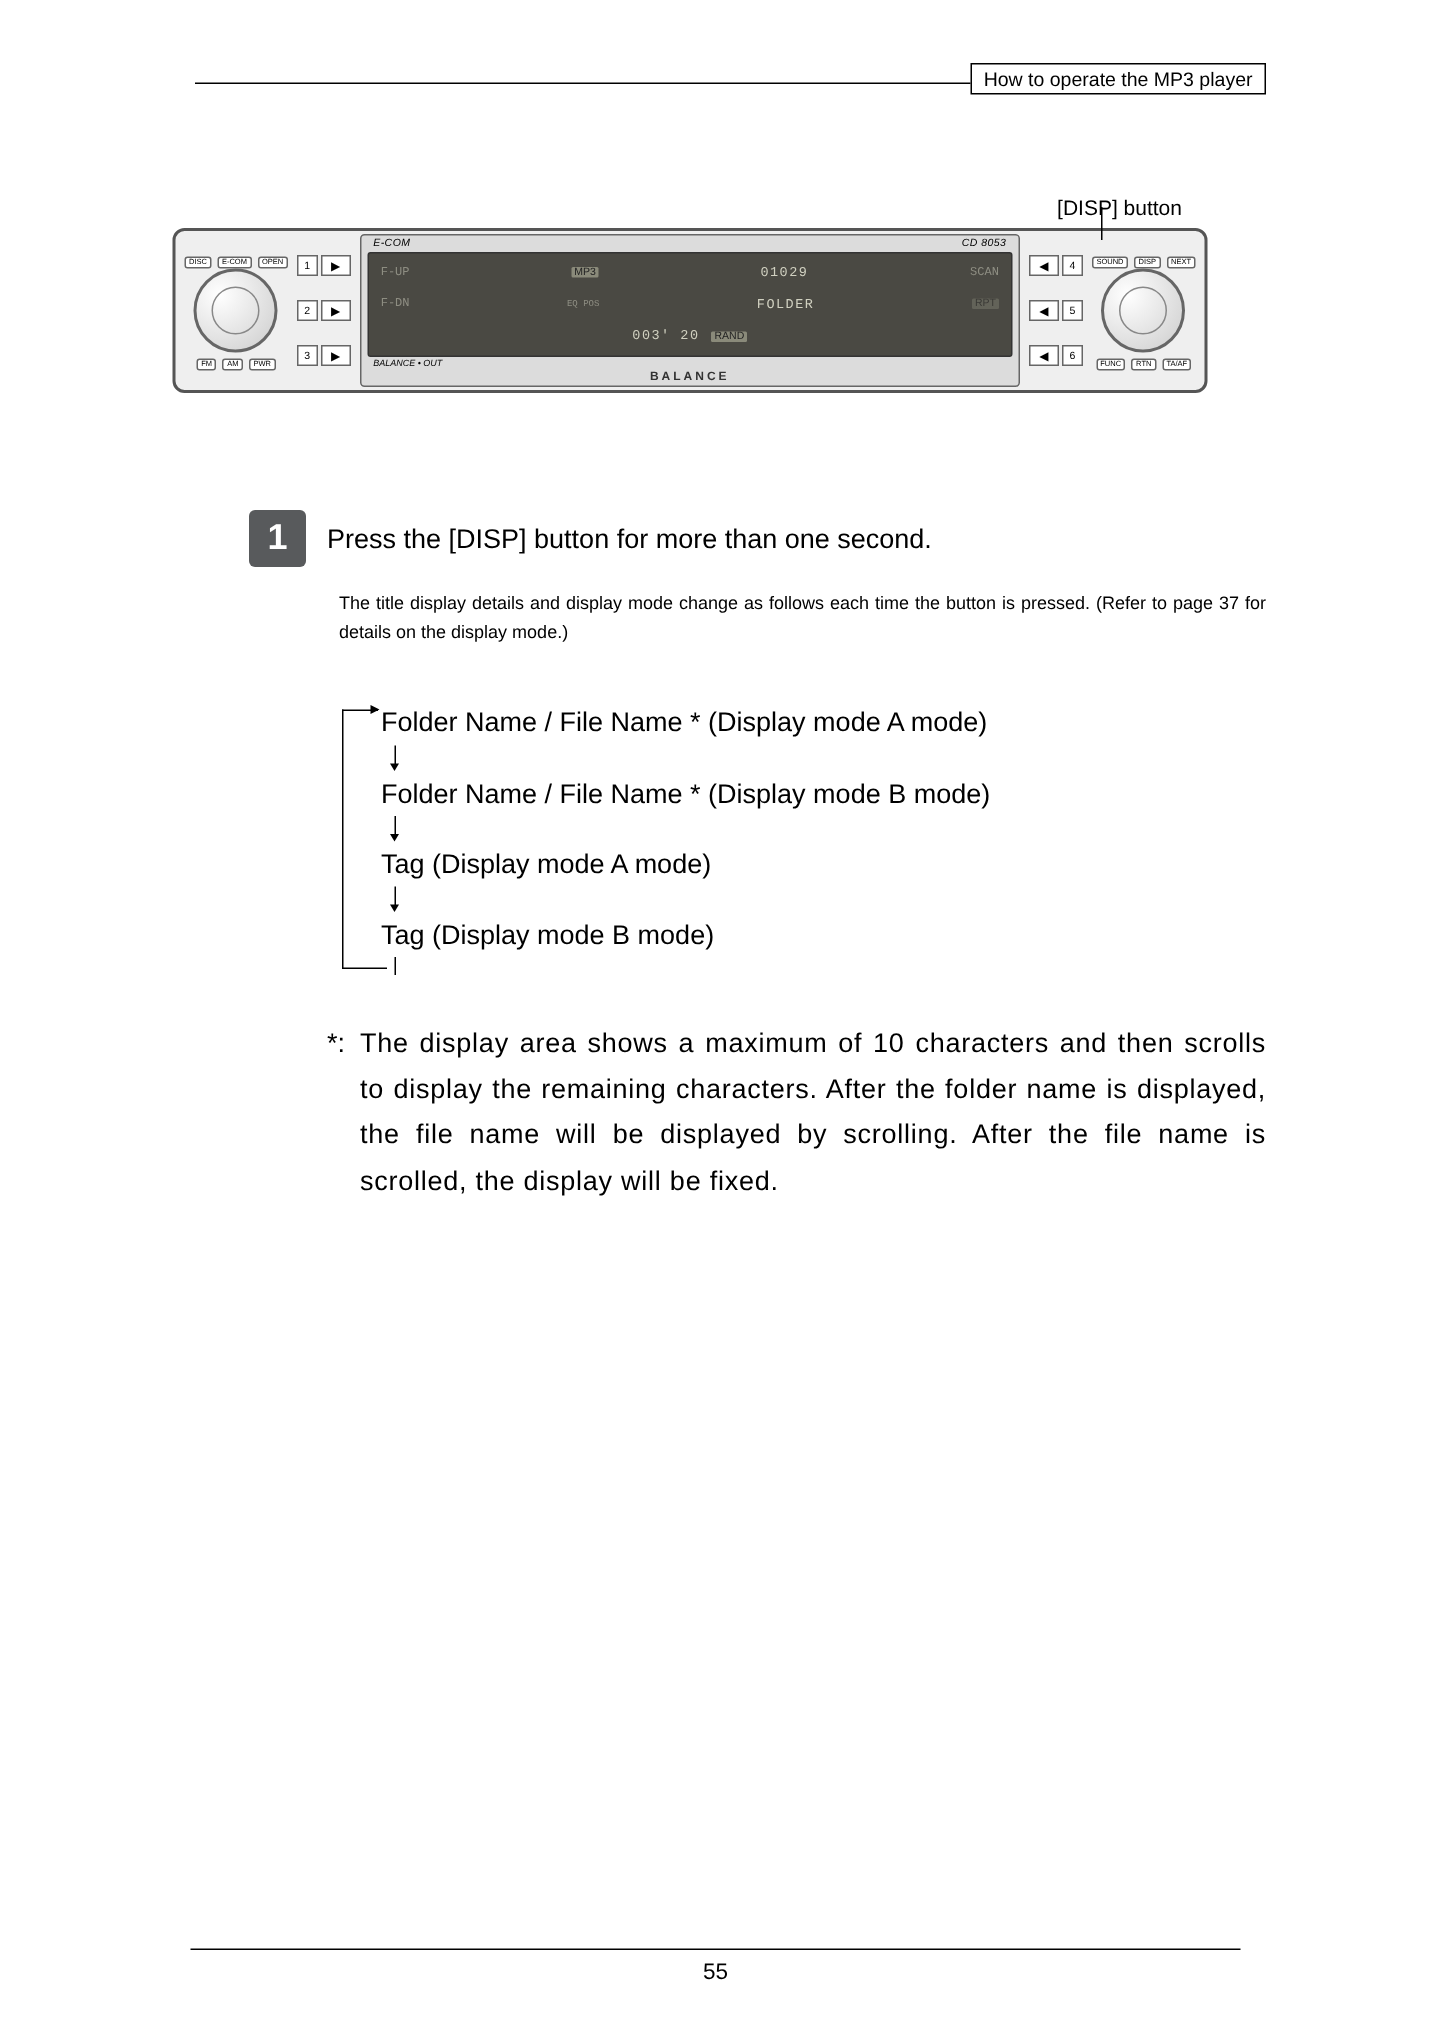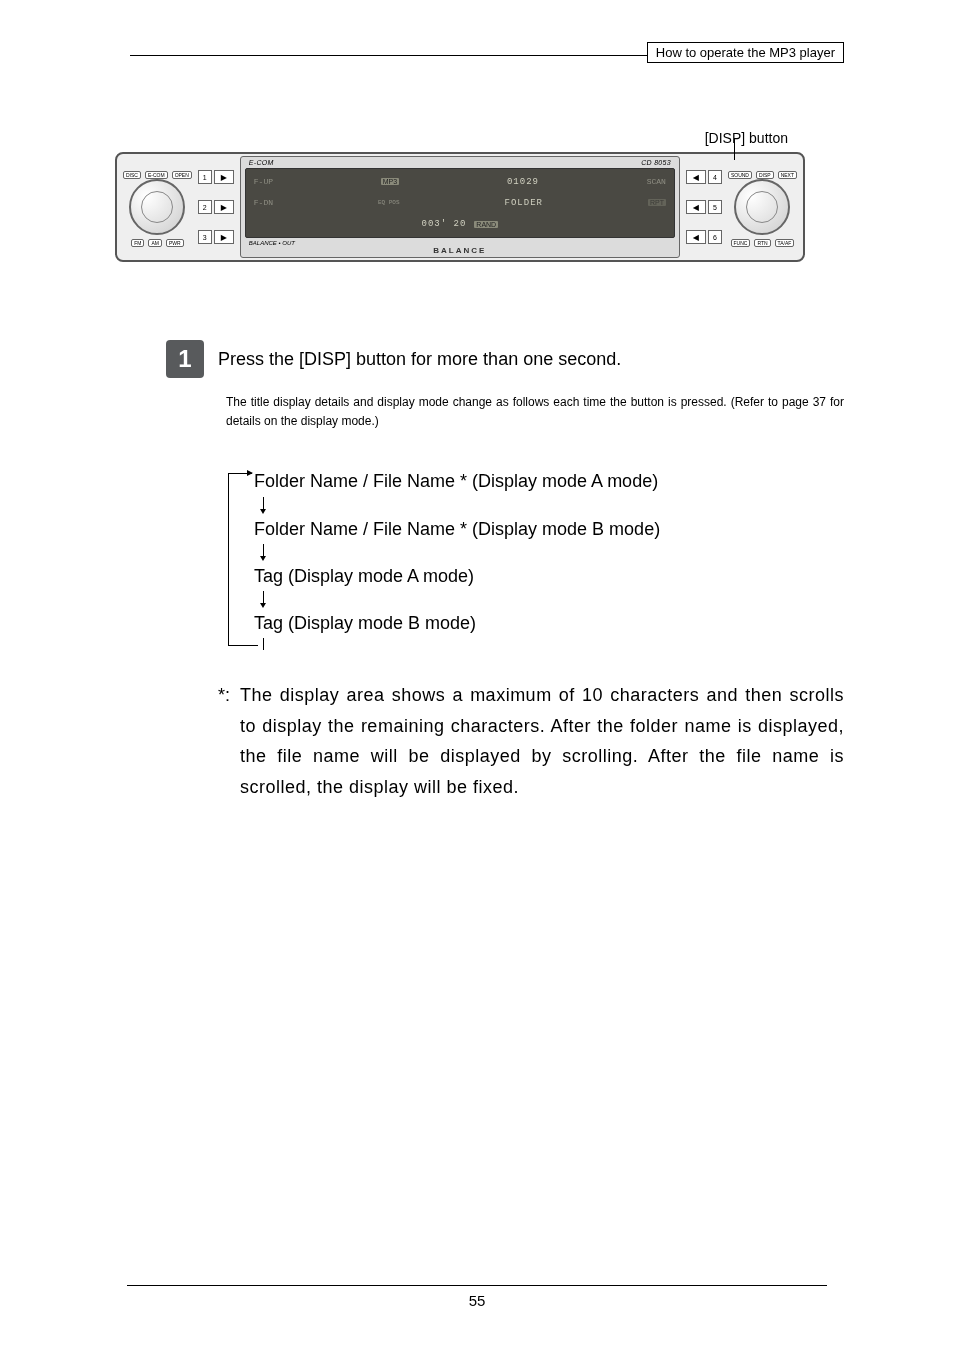--- a/index.html
+++ b/index.html
@@ -229,21 +229,21 @@
     font-size:18px;
     line-height:1.7;
     text-align: justify;
     display:flex;
   }
   .footnote .fn-mark { flex:0 0 22px; }
   .footnote .fn-text { flex:1; letter-spacing:0.5px; }
 
   .page-number {
     position:absolute;
-    bottom:46px; left:0; right:0;
+    bottom:32px; left:0; right:0;
     text-align:center;
     font-size:15px;
   }
   .page-number::before {
     content:"";
     display:block;
     width:700px;
     margin:0 auto 6px auto;
     border-top:1px solid #000;
   }

